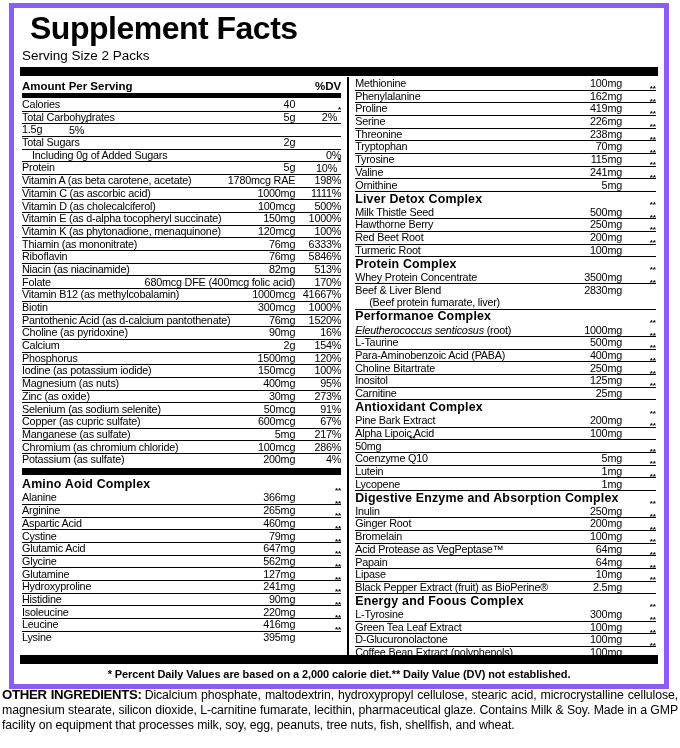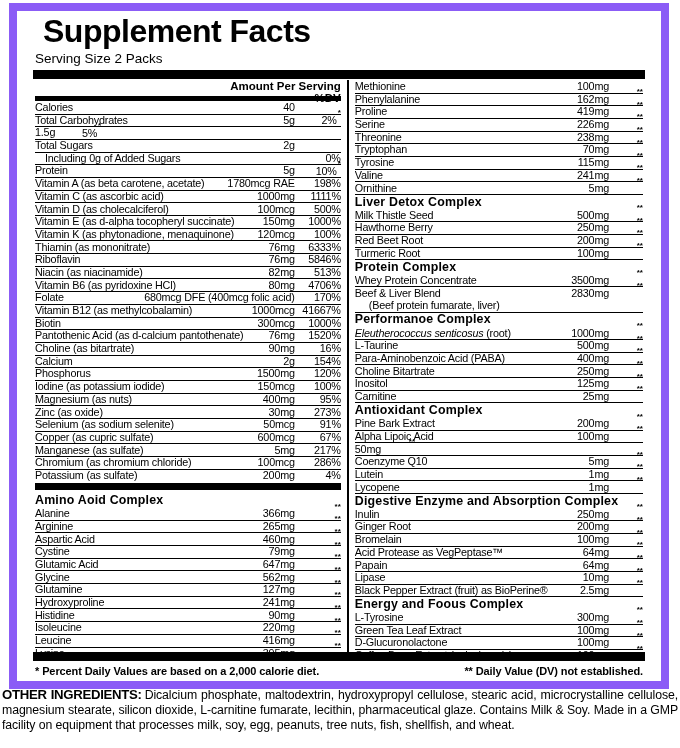--- a/index.html
+++ b/index.html
@@ -3,39 +3,39 @@
 <meta charset="utf-8">
 <style>
   html,body{margin:0;padding:0;}
   body{
     width:680px;height:748px;background:#fff;color:#000;
     font-family:"Liberation Sans",sans-serif;position:relative;
     -webkit-font-smoothing:antialiased;
   }
   .label-box{
     position:absolute;left:9px;top:3px;width:660px;height:686px;
-    border:8px solid #8b5cf6;box-sizing:border-box;
-    padding:0 16px;display:flex;flex-direction:column;background:#fff;
+    border:5px solid #8b5cf6;box-sizing:border-box;
+    padding:0 6px;display:flex;flex-direction:column;background:#fff;
   }
   .title{
     font-size:32px;font-weight:bold;letter-spacing:-0.5px;line-height:1.12;
     margin:3px 0 0 10px;white-space:nowrap;
   }
   .serving-row{
     display:flex;justify-content:space-between;align-items:flex-end;
     font-size:13.5px;margin:1px 2px 4px 2px;
   }
   .bar{background:#000;height:9px;flex:none;}
   .columns{display:flex;flex:1;overflow:hidden;margin-top:1px;}
   .col{box-sizing:border-box;}
   .col-left{width:51.6%;border-right:2px solid #000;padding:0 6px 0 2px;}
   .col-right{width:48.4%;padding:0 2px 0 6px;}
   .amount-header{
     display:flex;justify-content:space-between;align-items:flex-end;
-    font-weight:bold;font-size:11.5px;height:15px;padding-bottom:1px;flex-direction:column;
+    font-weight:bold;font-size:11.5px;height:15px;padding-bottom:1px;
   }
   .subbar{height:5px;background:#000;}
   .row{
     display:flex;align-items:flex-end;height:12.7px;box-sizing:border-box;
     font-size:10.8px;line-height:11.5px;letter-spacing:-0.2px;white-space:nowrap;
   }
   .row .name{flex:1;overflow:hidden;}
   .row .amt{text-align:right;}
   .row .dv{text-align:right;flex:none;}
   .col-left .dv{width:46px;}
@@ -47,21 +47,21 @@
     white-space:nowrap;box-sizing:border-box;
   }
   .sectionbar{height:7px;background:#000;margin:2px 0;}
   .indent{padding-left:10px;}
   .subrow-name{padding-left:14px;}
   sup.mark{
     font-size:8px;font-weight:bold;position:relative;top:-4px;
     margin-left:1px;letter-spacing:0;
   }
   .footer-row{
-    display:flex;justify-content:space-between;align-items:center;
+    display:flex;justify-content:center;align-items:center;
     font-size:11px;font-weight:bold;height:20px;padding:0 2px;flex:none;
     letter-spacing:-0.1px;
   }
   .other{
     position:absolute;left:2px;top:688px;width:676px;margin:0;
     font-size:12.3px;line-height:14.8px;text-align:justify;
     letter-spacing:-0.1px;
   }
   .other b{font-size:13.2px;letter-spacing:-0.3px;margin-right:3px;}
 </style>
@@ -145,46 +145,41 @@
             <span class="name">Riboflavin</span>
             <span class="amt">76mg</span>
             <span class="dv"><span>5846%</span></span>
           </div>
           <div class="row line">
             <span class="name">Niacin (as niacinamide)</span>
             <span class="amt">82mg</span>
             <span class="dv"><span>513%</span></span>
           </div>
           <div class="row line">
-            <span class="name">Vitamin B6 (as pyridoxine HCl)</span>
-            <span class="amt">80mg</span>
-            <span class="dv"><span>4706%</span></span>
-          </div>
-          <div class="row line">
             <span class="name">Folate</span>
             <span class="amt">680mcg DFE (400mcg folic acid)</span>
             <span class="dv"><span>170%</span></span>
           </div>
           <div class="row line">
             <span class="name">Vitamin B12 (as methylcobalamin)</span>
             <span class="amt">1000mcg</span>
             <span class="dv"><span>41667%</span></span>
           </div>
           <div class="row line">
             <span class="name">Biotin</span>
             <span class="amt">300mcg</span>
             <span class="dv"><span>1000%</span></span>
           </div>
           <div class="row line">
             <span class="name">Pantothenic Acid (as d-calcium pantothenate)</span>
             <span class="amt">76mg</span>
             <span class="dv"><span>1520%</span></span>
           </div>
           <div class="row line">
-            <span class="name">Choline (as bitartrate)</span>
+            <span class="name">Choline (as pyridoxine)</span>
             <span class="amt">90mg</span>
             <span class="dv"><span>16%</span></span>
           </div>
           <div class="row line">
             <span class="name">Calcium</span>
             <span class="amt">2g</span>
             <span class="dv"><span>154%</span></span>
           </div>
           <div class="row line">
             <span class="name">Phosphorus</span>

